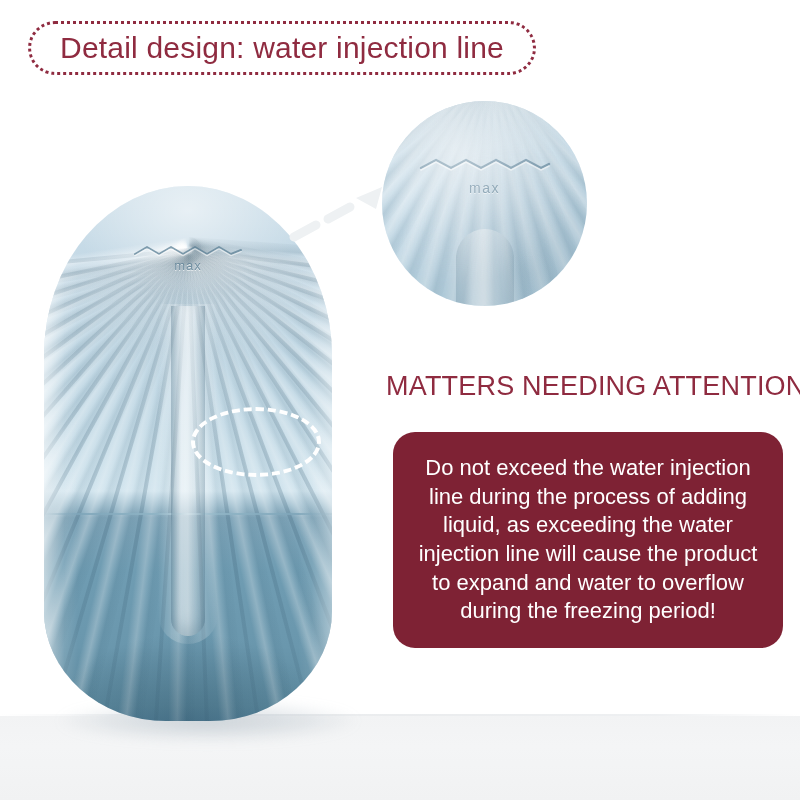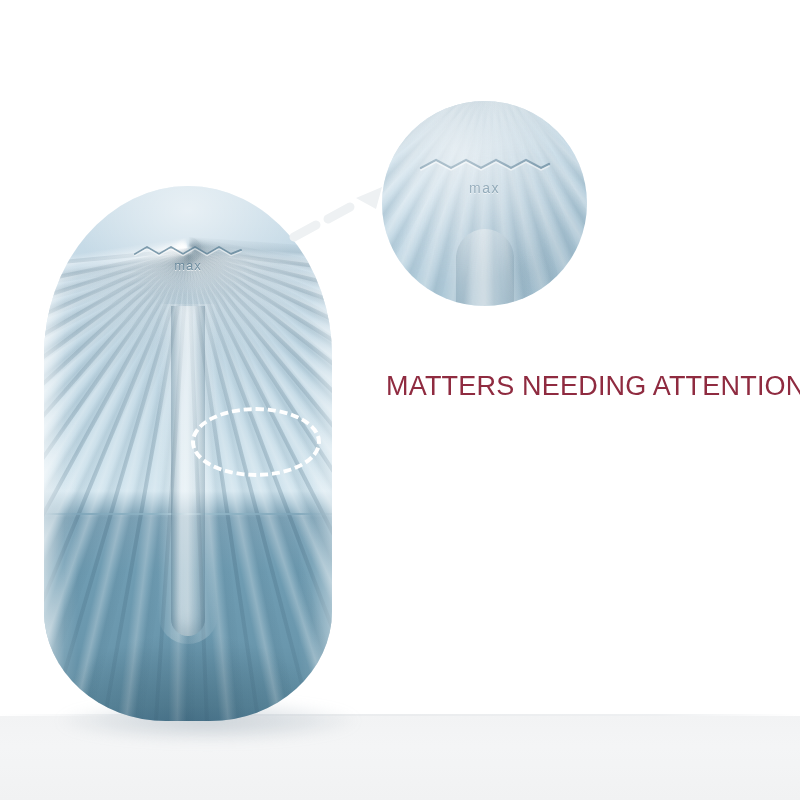--- a/index.html
+++ b/index.html
@@ -341,20 +341,23 @@
 </style>
 </head>
 <body>
 
 <div id="page">
 
   <div class="floor-edge"></div>
   <div class="floor"></div>
   <div class="floor-shadow"></div>
 
+  <div class="title-pill">
+    <span class="title-text">Detail design: water injection line</span>
+  </div>
 
   <div class="product">
     <div class="product-body">
       <div class="ribs" id="ribHost">
           <div class="rib" style="transform: rotate(-86deg); opacity: 0.85;"></div>
           <div class="rib-shadow" style="transform: rotate(-82.9deg);"></div>
           <div class="rib" style="transform: rotate(-79.8deg); opacity: 0.818;"></div>
           <div class="rib-shadow" style="transform: rotate(-76.7deg);"></div>
           <div class="rib" style="transform: rotate(-73.6deg); opacity: 0.785;"></div>
           <div class="rib-shadow" style="transform: rotate(-70.5deg);"></div>
@@ -475,14 +478,17 @@
           <path d="M4 15 L19 7 L34 15 L49 7 L64 15 L79 7 L94 15 L109 7 L124 15 L132 11" fill="none" stroke="rgba(255,255,255,.6)" stroke-width="1.6" stroke-linecap="round" stroke-linejoin="round"></path>
         </svg>
       </span>
       <div class="zc-max-label">max</div>
     </div>
     <div class="zc-gloss"></div>
   </div>
 
   <div class="attention-heading">MATTERS NEEDING ATTENTION:</div>
 
+  <div class="warning-box">
+    <div class="warning-text">Do not exceed the water injection line during the process of adding liquid, as exceeding the water injection line will cause the product to expand and water to overflow during the freezing period!</div>
+  </div>
 
 </div>
 
 </body></html>

